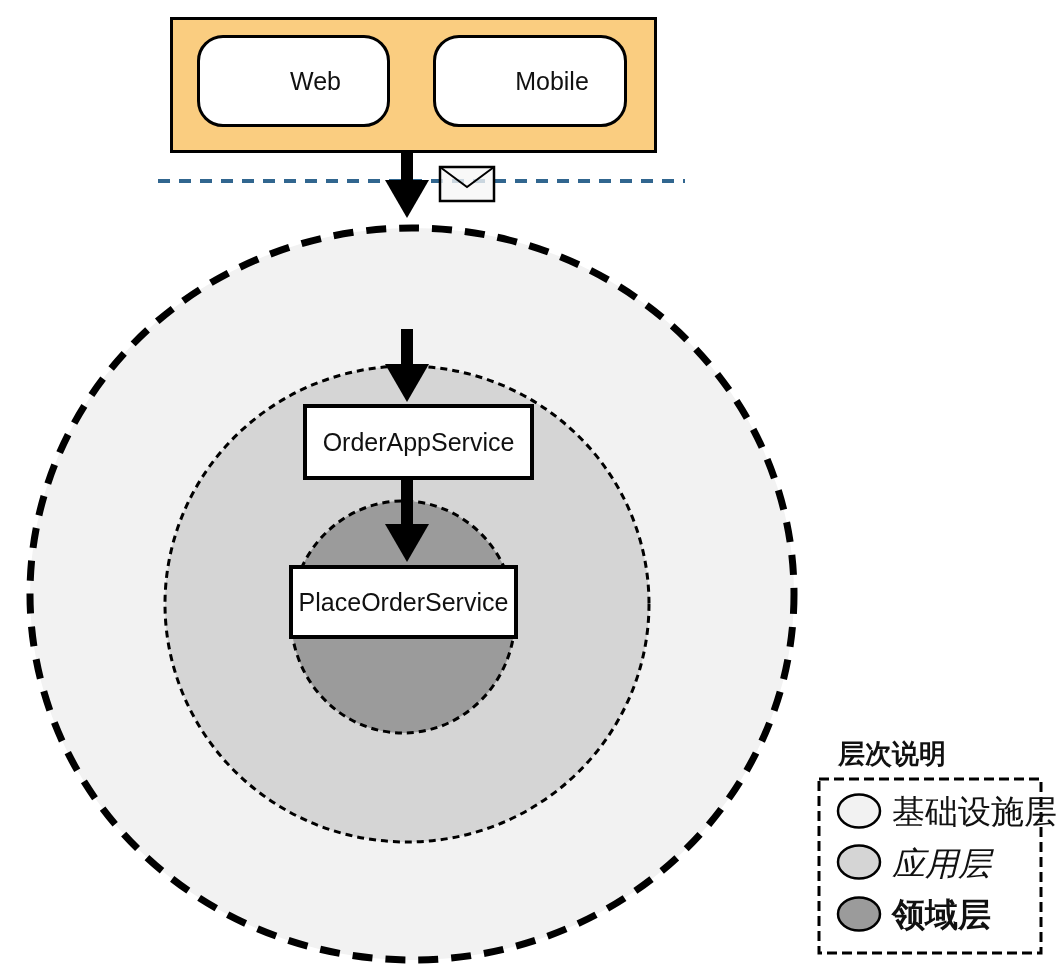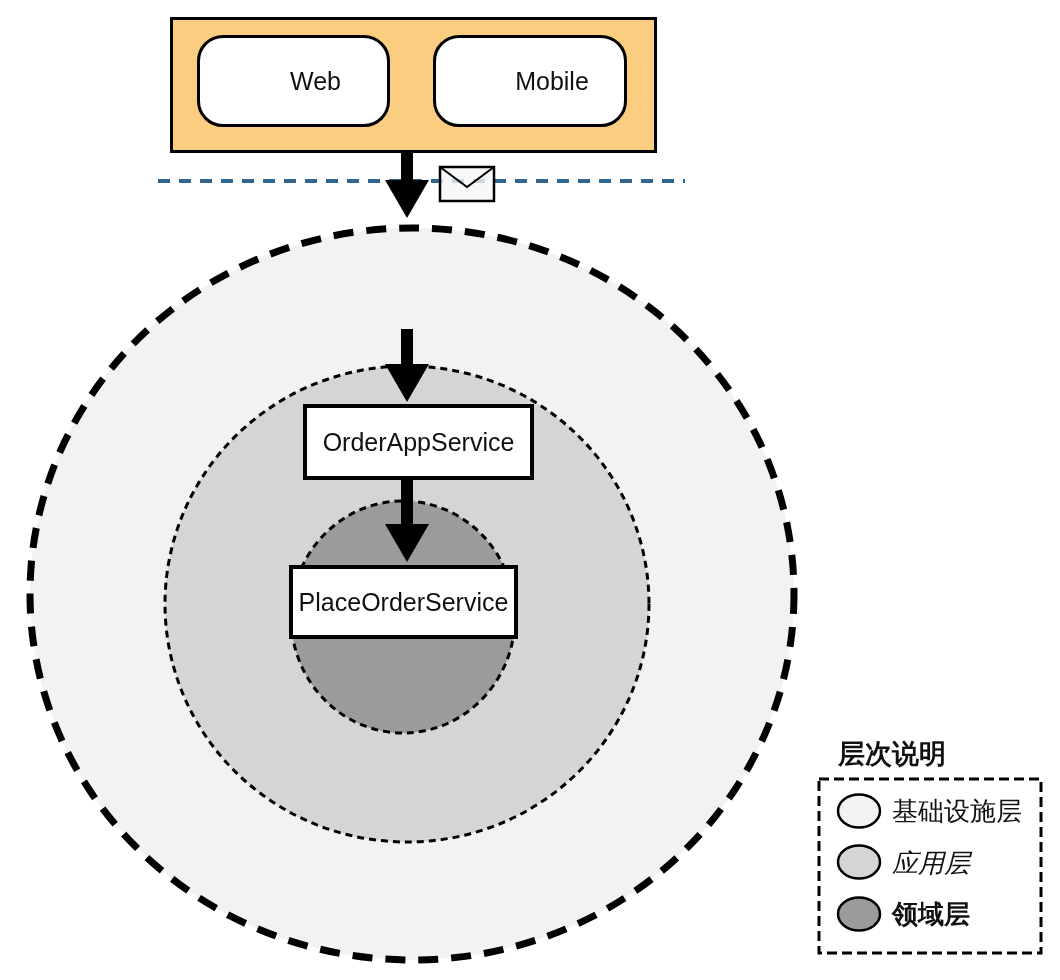--- a/index.html
+++ b/index.html
@@ -57,21 +57,21 @@
     left: 838px; top: 736px;
     font-size: 27px;
     font-weight: bold;
     white-space: nowrap;
   }
   .legend-label {
     position: absolute;
     left: 892px;
     height: 29px;
     line-height: 29px;
-    font-size: 26px;
+    font-size: 33px;
     white-space: nowrap;
   }
   .legend-label.l0 { top: 797px; }
   .legend-label.l1 { top: 849px; font-style: italic; }
   .legend-label.l2 { top: 900px; font-weight: bold; }
 </style>
 </head>
 <body>
 
 <div class="canvas">

